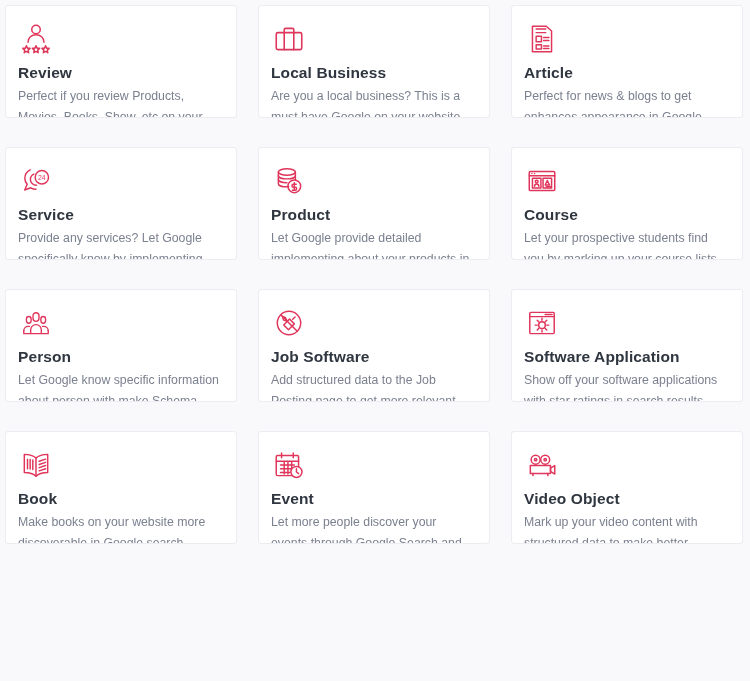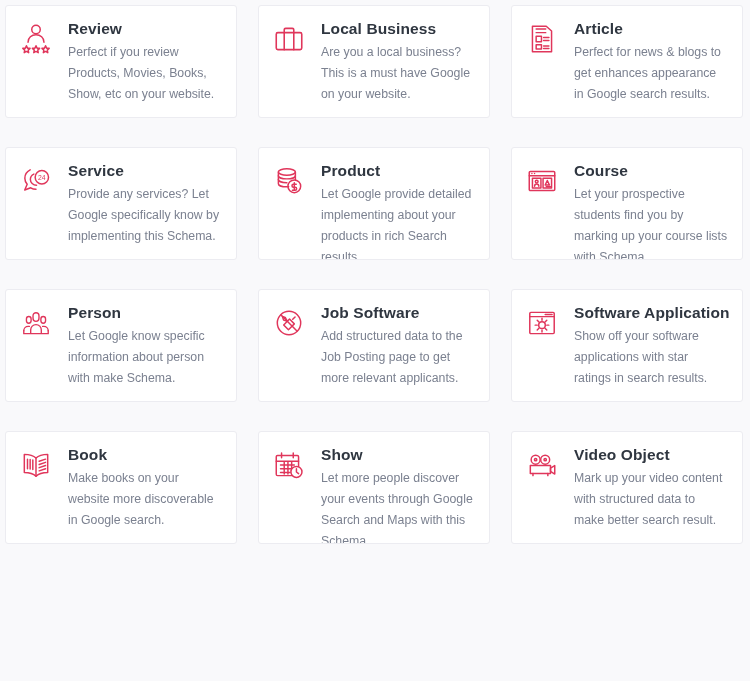--- a/index.html
+++ b/index.html
@@ -24,22 +24,23 @@
     box-sizing: border-box;
   }
   .card {
     background: #ffffff;
     border: 1px solid #ececf1;
     border-radius: 3px;
     box-sizing: border-box;
     padding: 13px 14px 10px 12px;
     display: flex;
     align-items: flex-start;
-    gap: 14px;
+    gap: 6px;
     overflow: hidden;
+    flex-direction: column;
   }
   .card-icon {
     flex: 0 0 36px;
     width: 36px;
     height: 36px;
     display: flex;
     align-items: center;
     justify-content: center;
     margin-top: 2px;
   }
@@ -245,21 +246,21 @@
         <rect x="4" y="7" width="21" height="19" rx="1.2"></rect>
         <path d="M4 12.5h21"></path>
         <path d="M9 4.8v4.4M20 4.8v4.4"></path>
         <path d="M8 16h13M8 19.5h13M8 23h9"></path>
         <path d="M11.5 13.5v11M15 13.5v11M18.5 13.5v8"></path>
         <circle cx="23" cy="22.5" r="5.2" fill="#ffffff"></circle>
         <path d="M23 19.5v3.1l2 1.5"></path>
       </svg>
     </span>
     <div class="card-body">
-      <h3 class="card-title">Show</h3>
+      <h3 class="card-title">Event</h3>
       <p class="card-desc">Let more people discover your events through Google Search and Maps with this Schema.</p>
     </div>
   </div>
 
   <div class="card">
     <span class="card-icon">
       <svg viewBox="0 0 32 32" fill="none" stroke="#e0365b" stroke-width="1.4" stroke-linecap="round" stroke-linejoin="round">
         <circle cx="10" cy="11" r="4.2"></circle>
         <circle cx="19" cy="11" r="4.2"></circle>
         <circle cx="10" cy="11" r="1.1"></circle>

